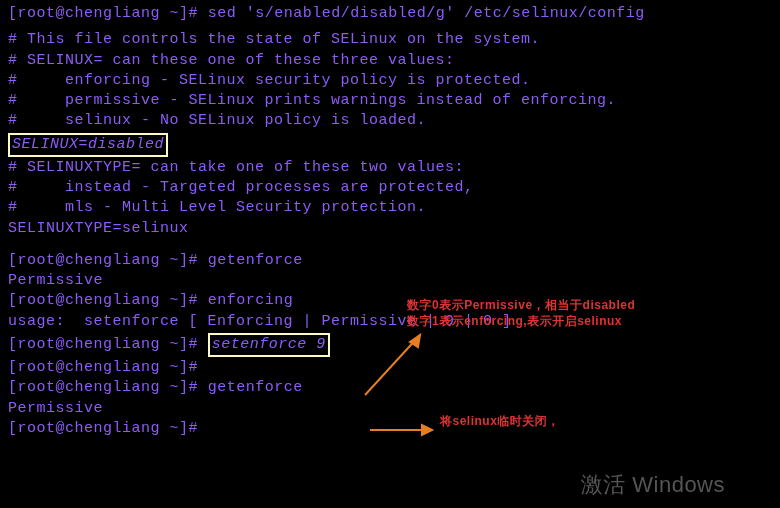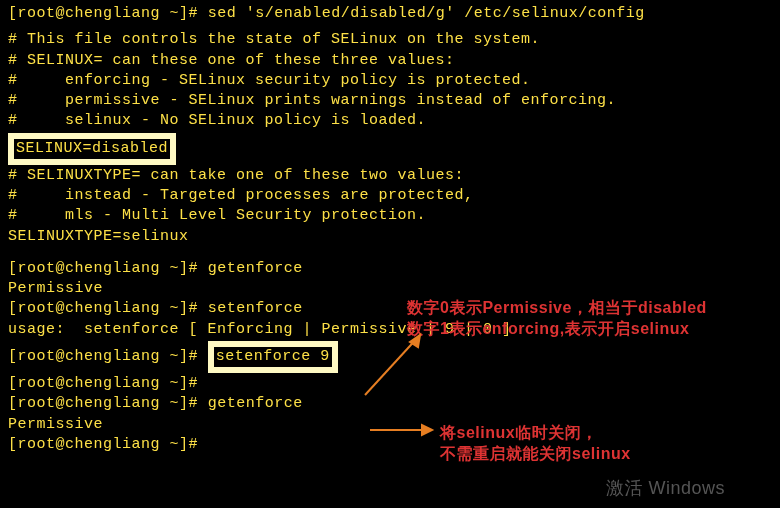--- a/index.html
+++ b/index.html
@@ -15,43 +15,44 @@
       width: 780px;
       height: 508px;
       padding: 4px 8px;
       line-height: 1.35;
       position: relative;
       overflow: hidden;
       letter-spacing: 0.5px;
     }
     .line {
       white-space: pre;
-      color: #fde047;
+      color: #8b5cf6;
     }
     .highlighted-box {
-      border: 6px solid #fef9c3;
+      border: 2px solid #fef9c3;
       display: inline-block;
       padding: 0 2px;
       margin: 1px 0;
+      font-style: italic;
     }
     .annotation-red {
       position: absolute;
       color: #dd3333;
-      font-size: 16px;
+      font-size: 12px;
       font-family: SimSun, "Microsoft YaHei", sans-serif;
       font-weight: bold;
       line-height: 1.3;
     }
     .watermark {
       position: absolute;
       right: 55px;
       bottom: 8px;
       color: #555555;
       font-family: "Microsoft YaHei", SimHei, sans-serif;
-      font-size: 18px;
+      font-size: 22px;
     }
     .arrow {
       position: absolute;
       stroke: #e67e22;
       stroke-width: 2;
       fill: #e67e22;
     }
     .gap {
       height: 6px;
     }
@@ -71,40 +72,39 @@
 <div class="line"># SELINUXTYPE= can take one of these two values:</div>
 <div class="line">#     instead - Targeted processes are protected,</div>
 <div class="line">#     mls - Multi Level Security protection.</div>
 <div class="line">SELINUXTYPE=selinux</div>
 <div class="gap"></div>
 <div class="gap"></div>
 
 <div class="line">[<span>root</span>@<span>chengliang</span> <span>~</span>]<span>#</span> <span>getenforce</span></div>
 <div class="line">Permissive</div>
 
-<div class="line">[<span>root</span>@<span>chengliang</span> <span>~</span>]<span>#</span> <span>setenforce</span></div>
+<div class="line">[<span>root</span>@<span>chengliang</span> <span>~</span>]<span>#</span> <span>enforcing</span></div>
 <div class="line">usage:  setenforce [ Enforcing | Permissive | 9 | 0 ]</div>
 
 <div class="line">[<span>root</span>@<span>chengliang</span> <span>~</span>]<span>#</span> <span class="highlighted-box">setenforce 9</span></div>
 
 <div class="line">[<span>root</span>@<span>chengliang</span> <span>~</span>]<span>#</span></div>
 
 <div class="line">[<span>root</span>@<span>chengliang</span> <span>~</span>]<span>#</span> <span>getenforce</span></div>
 <div class="line">Permissive</div>
 
 <div class="line">[<span>root</span>@<span>chengliang</span> <span>~</span>]<span>#</span></div>
 
 <div class="annotation-red" style="left:407px; top:298px;">
   <div>数字0表示Permissive，相当于disabled</div>
   <div>数字1表示enforcing,表示开启selinux</div>
 </div>
 
-<div class="annotation-red" style="left:440px; top:423px;">
+<div class="annotation-red" style="left:440px; top:414px;">
   <div>将selinux临时关闭，</div>
-  <div>不需重启就能关闭selinux</div>
 </div>
 
 <svg width="780" height="508" style="position:absolute;left:0;top:0;pointer-events:none;">
 
   <line x1="365" y1="395" x2="420" y2="335" class="arrow"></line>
   <polygon points="420,335 410,342 418,347" class="arrow"></polygon>
 
   <line x1="370" y1="430" x2="432" y2="430" class="arrow"></line>
   <polygon points="432,430 422,425 422,435" class="arrow"></polygon>
 </svg>

